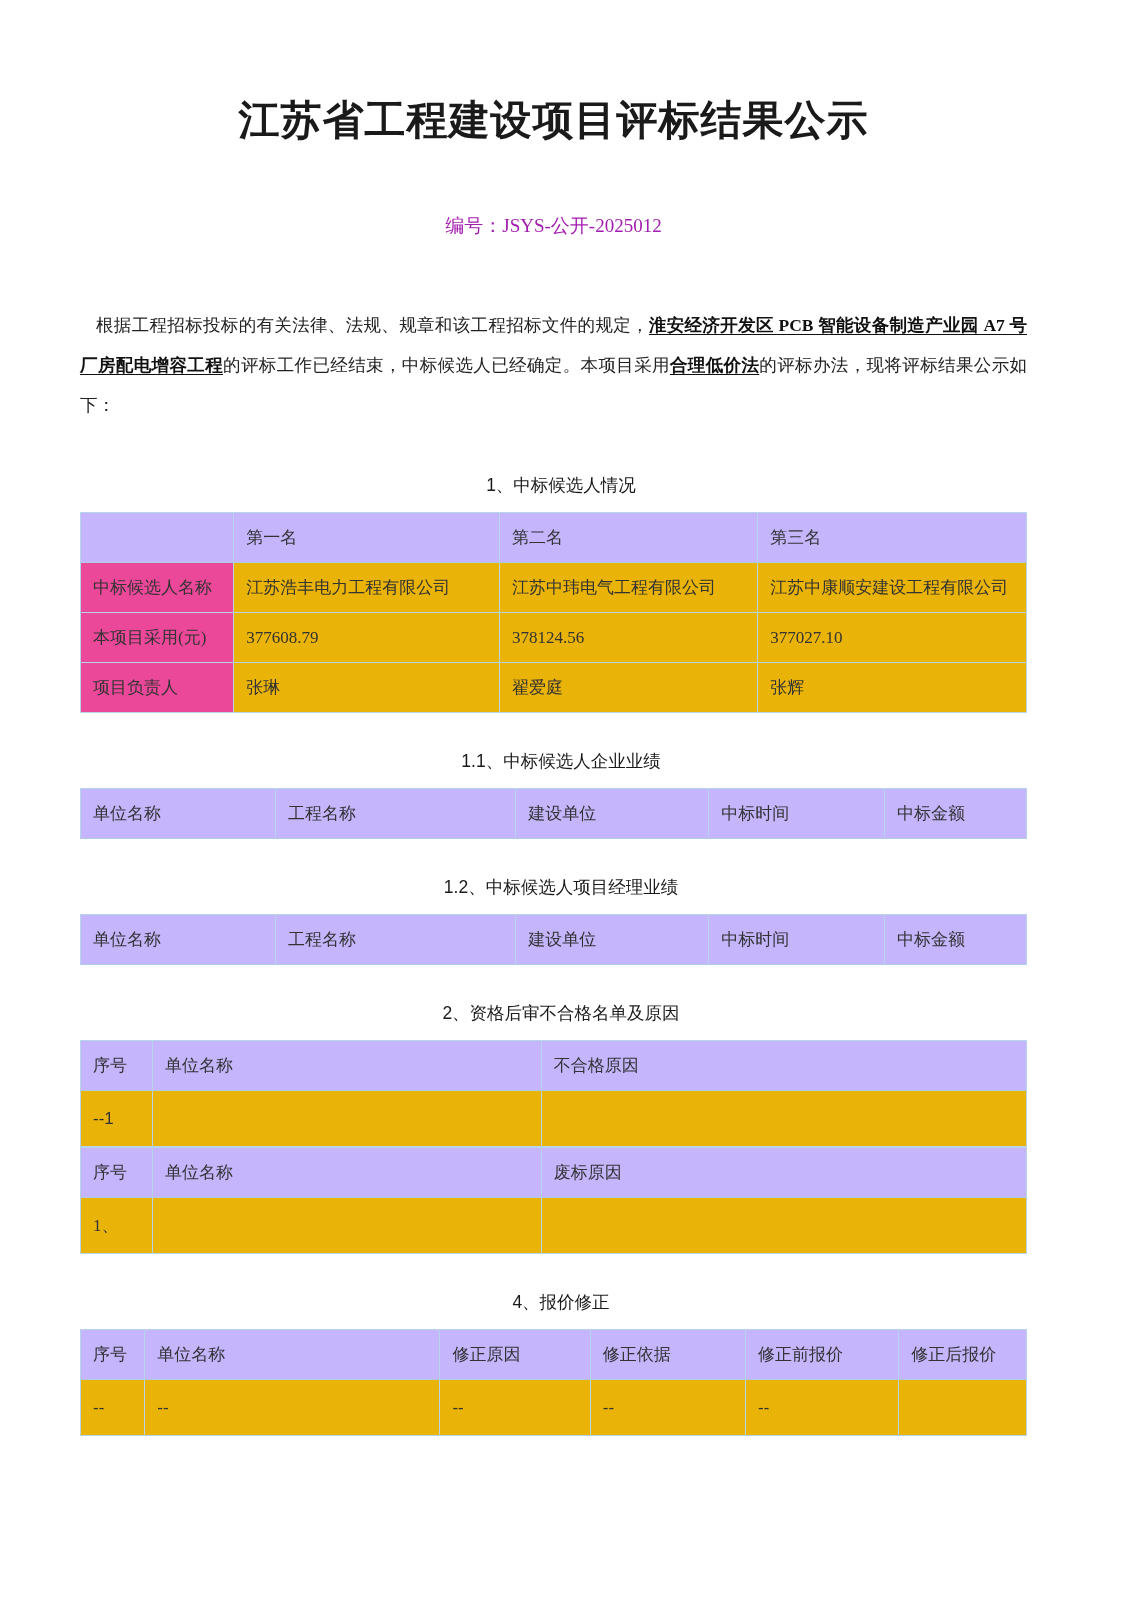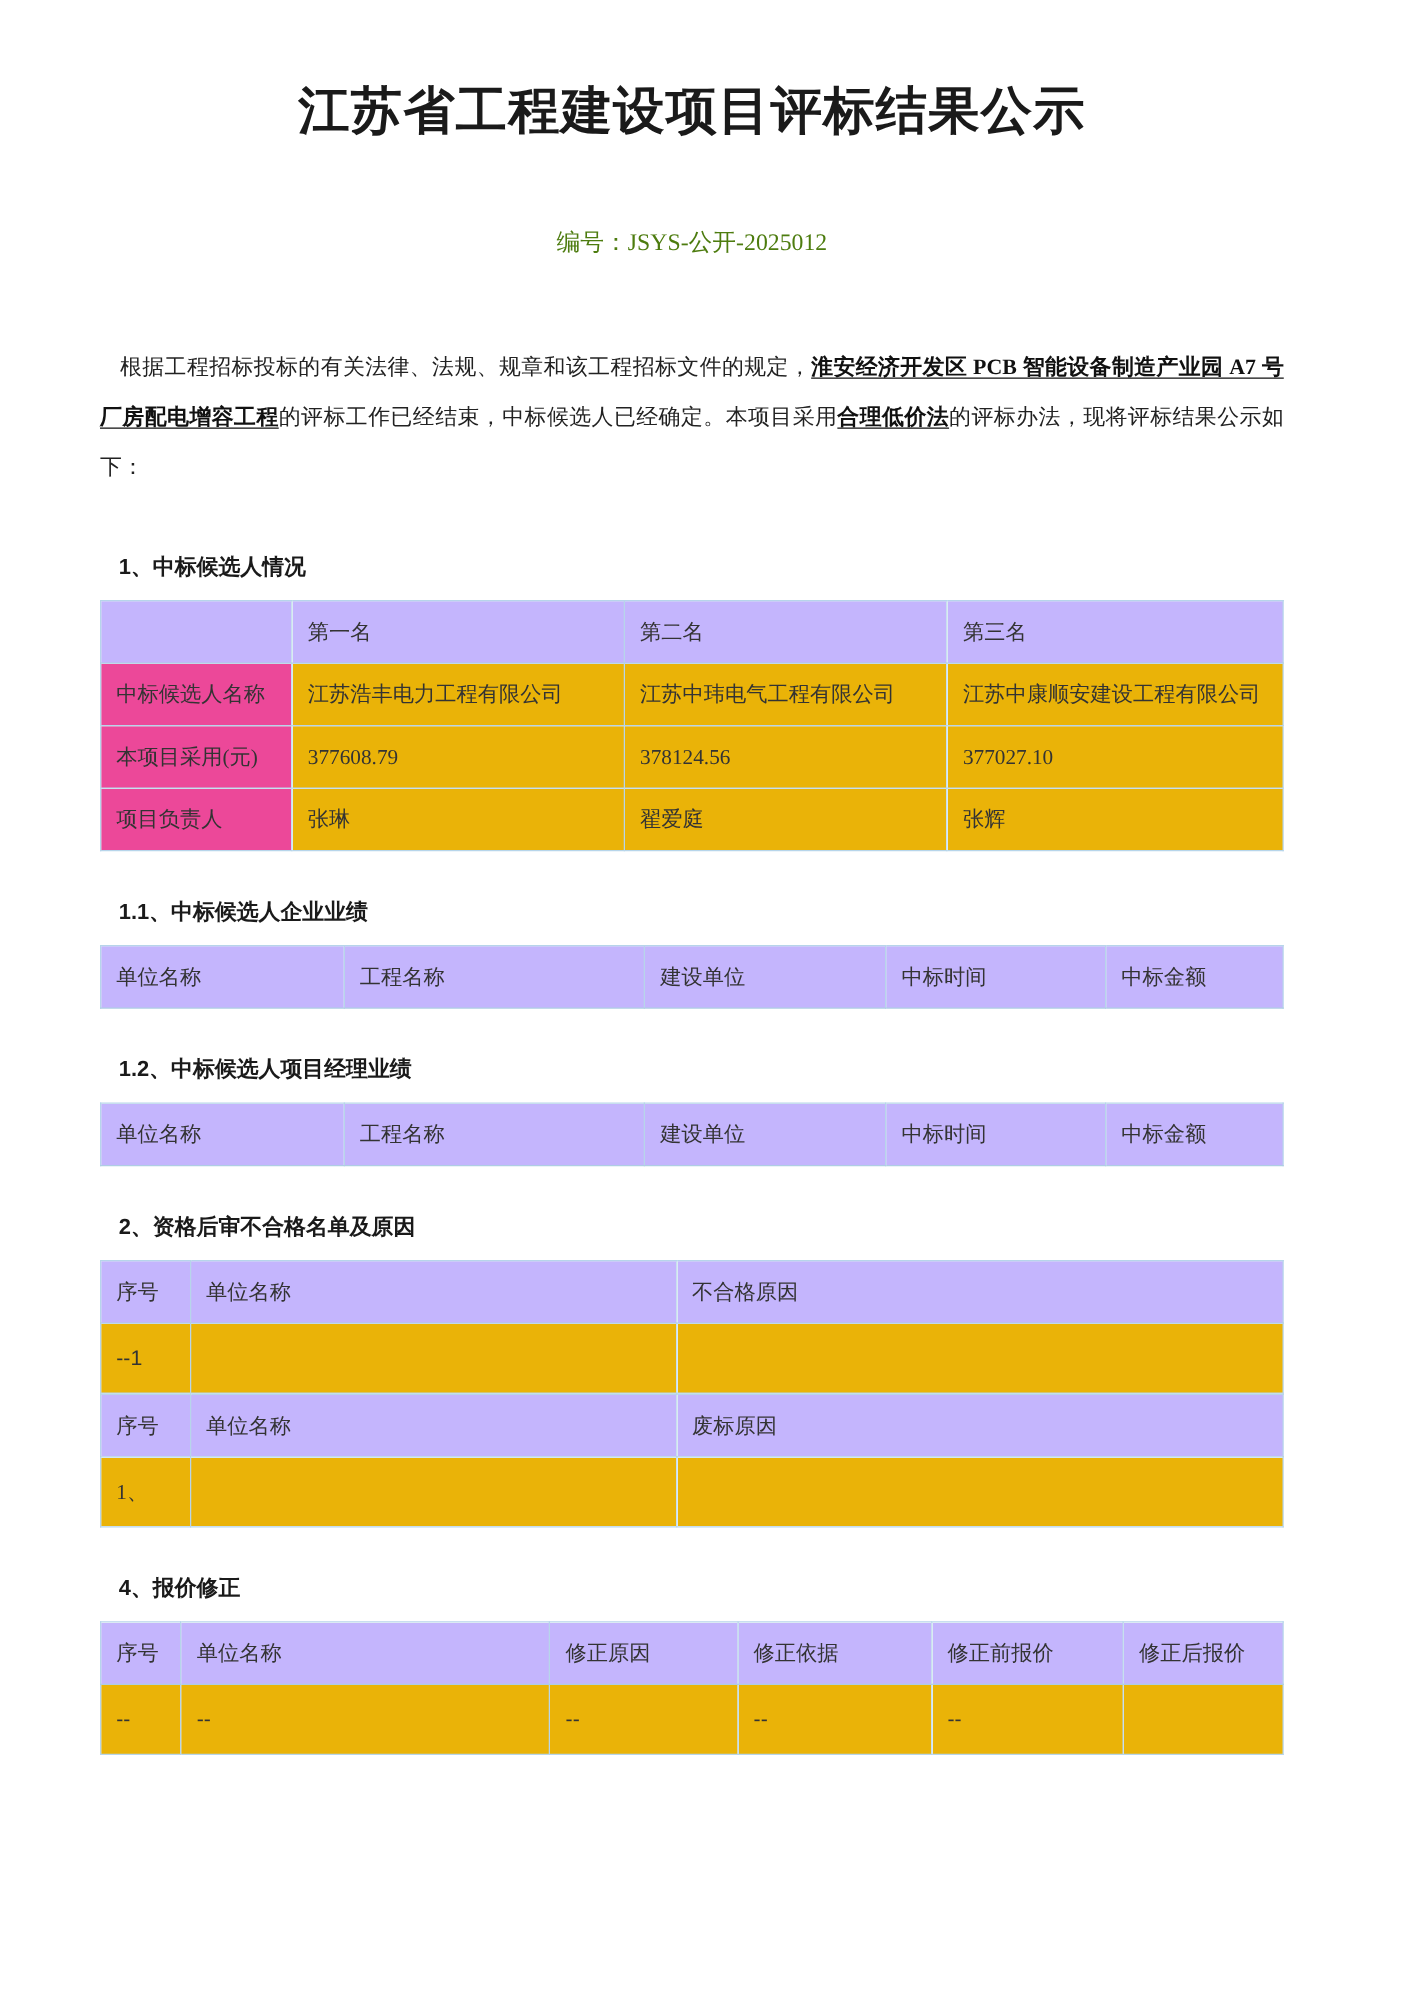--- a/index.html
+++ b/index.html
@@ -8,57 +8,58 @@
     width: 1131px;
     height: 1600px;
     background: #ffffff;
     font-family: "Liberation Serif", "DejaVu Serif", serif;
     color: #2f2f2f;
     overflow: hidden;
   }
   .page {
     width: 1131px;
     height: 1600px;
-    padding: 62px 104px 0 80px;
+    padding: 94px 104px 0 80px;
   }
   .doc-title {
     font-size: 41px;
     font-weight: bold;
     text-align: center;
     color: #1a1a1a;
     letter-spacing: 1px;
     margin: 0;
     line-height: 1.3;
   }
   .doc-number {
     text-align: center;
     font-size: 19px;
-    color: #4d7c0f;
+    color: #a21caf;
     margin-top: 66px;
   }
   .intro {
     margin-top: 66px;
     font-size: 17.5px;
     line-height: 40px;
     text-align: justify;
     text-indent: 16px;
     color: #222;
   }
   .intro .bold-underline {
     font-weight: bold;
     text-decoration: underline;
     text-underline-offset: 3px;
     color: #111;
   }
   .sec-heading {
     font-family: "Liberation Sans", "DejaVu Sans", sans-serif;
-    font-weight: bold;
+    font-weight: normal;
     font-size: 17.5px;
     color: #1a1a1a;
     margin: 36px 0 15px 15px;
+    text-align: center;
   }
   .sec-heading.first { margin-top: 48px; }
   table.tbl {
     width: 100%;
     border-collapse: collapse;
     table-layout: fixed;
   }
   table.tbl th, table.tbl td {
     border: 1px solid #b7d5ea;
     font-size: 17px;

